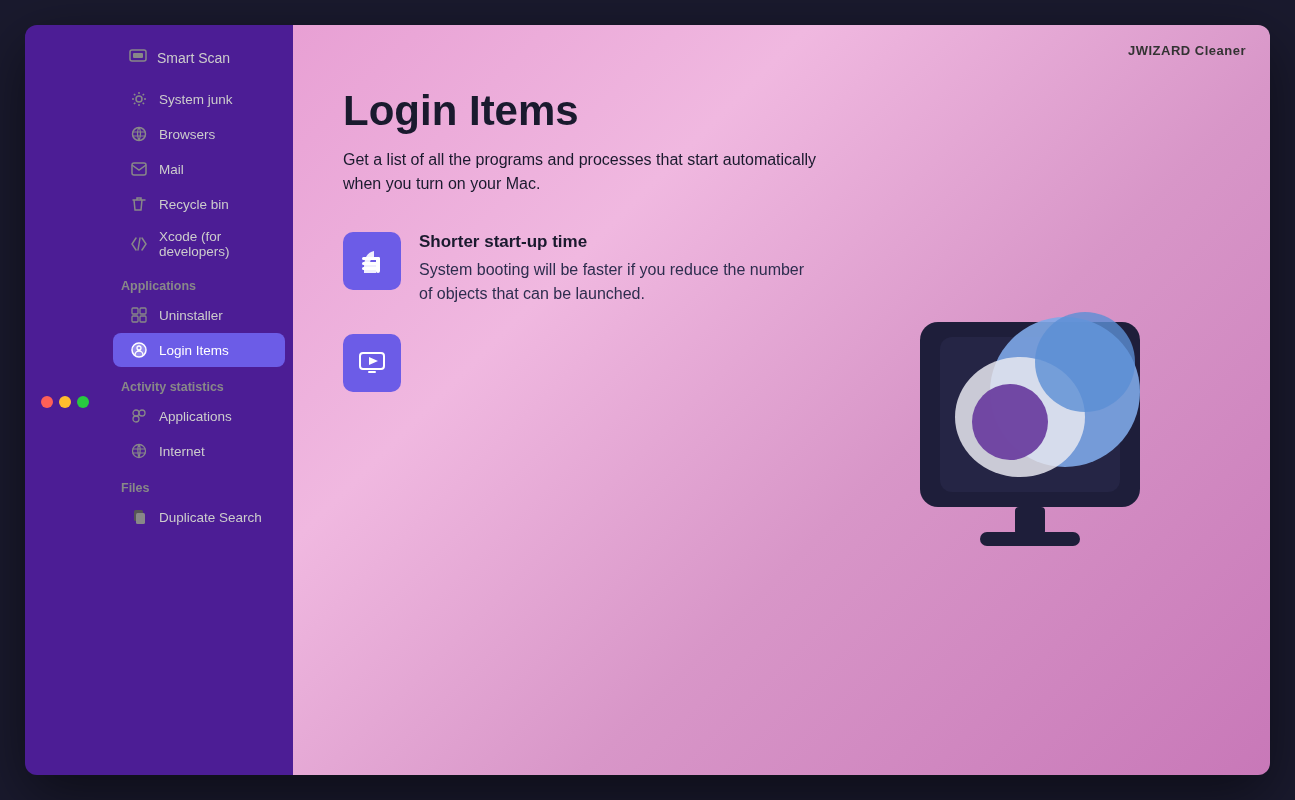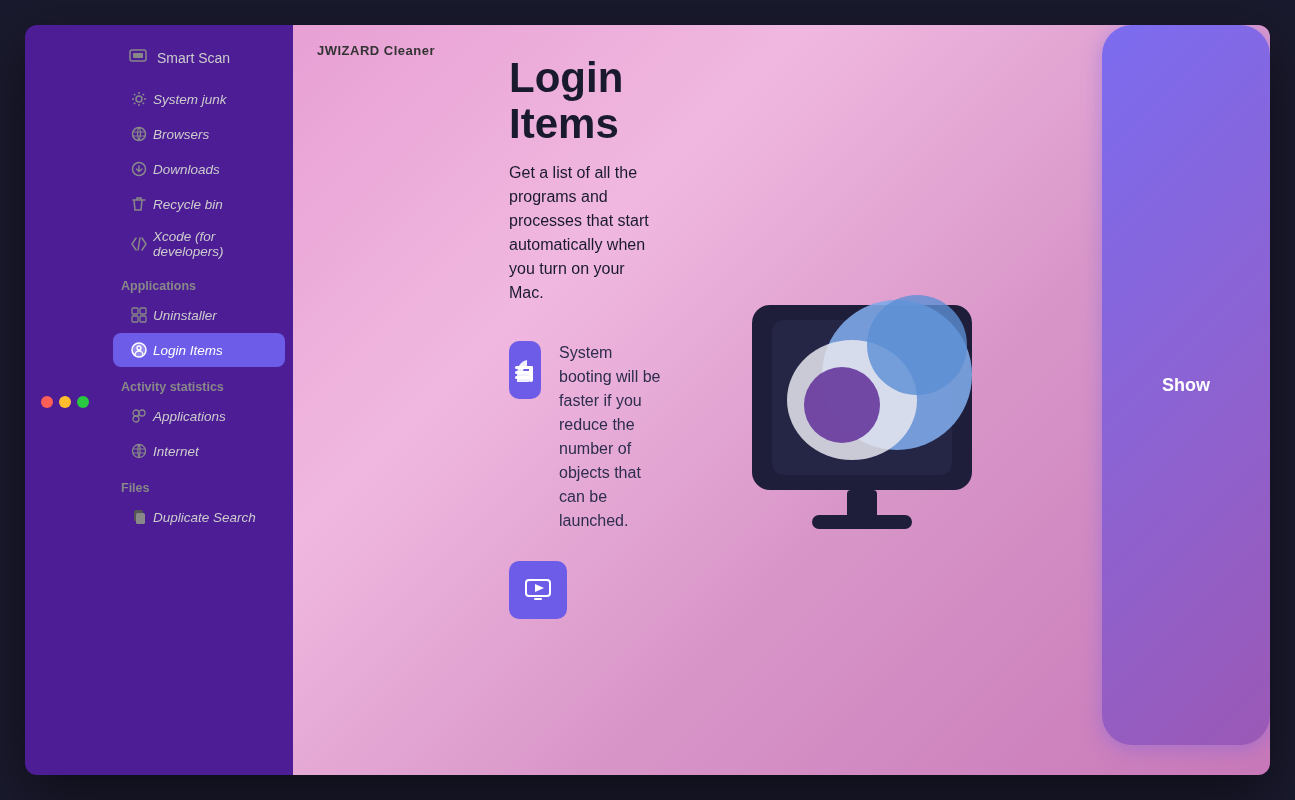--- a/index.html
+++ b/index.html
@@ -48,28 +48,27 @@
     .tl-red { background: #ff5f57; }
     .tl-yellow { background: #ffbd2e; }
     .tl-green { background: #28c940; }
     .sidebar-content {
       padding: 8px 0 16px;
       flex: 1;
     }
     .sidebar-item {
       display: flex;
       align-items: center;
-      gap: 4px;
+      gap: 10px;
       padding: 7px 16px;
       cursor: pointer;
       border-radius: 8px;
       margin: 1px 8px;
       color: #ccc;
       font-size: 13.5px;
-      font-style: italic;
     }
     .sidebar-item.active {
       background: #6c5ce7;
       color: white;
     }
     .sidebar-item .icon {
       width: 20px;
       height: 20px;
       display: flex;
       align-items: center;
@@ -95,21 +94,21 @@
       font-size: 14px;
       font-weight: 500;
     }
 
     
     .main {
       flex: 1;
       background: linear-gradient(135deg, #e8a0d4 0%, #f0b8e0 30%, #d896c8 60%, #c878b8 100%);
       position: relative;
       display: flex;
-      flex-direction: row;
+      flex-direction: column;
       padding: 0;
       overflow: hidden;
     }
     .main-header {
       display: flex;
       justify-content: flex-end;
       padding: 18px 24px 0;
     }
     .app-title {
       font-size: 13px;
@@ -246,30 +245,30 @@
       <div class="sidebar-item">
         <div class="icon">
           <svg width="16" height="16" viewBox="0 0 16 16" fill="none">
               <circle cx="8" cy="8" r="6.5" stroke="#888" stroke-width="1.5"></circle>
               <path d="M1.5 6h13M1.5 10h13M8 1.5c-2 2-2 9 0 13M8 1.5c2 2 2 9 0 13" stroke="#888" stroke-width="1.2"></path>
             </svg>
         </div>
         <span>Browsers</span>
       </div>
 
-
-      <div class="sidebar-item">
-        <div class="icon">
-          <svg width="16" height="16" viewBox="0 0 16 16" fill="none">
-              <circle cx="8" cy="8" r="6.5" stroke="#888" stroke-width="1.5"></circle>
-              <path d="M8 5v5M5.5 8l2.5 2.5L11 8" stroke="#888" stroke-width="1.5" stroke-linecap="round"></path>
-            </svg>
-        </div>
-        <span>Downloads</span>
-      </div>
+      <div class="sidebar-item">
+        <div class="icon">
+          <svg width="16" height="14" viewBox="0 0 16 14" fill="none">
+              <rect x="1" y="1" width="14" height="12" rx="2" stroke="#888" stroke-width="1.5"></rect>
+              <path d="M1 3l7 5 7-5" stroke="#888" stroke-width="1.5"></path>
+            </svg>
+        </div>
+        <span>Mail</span>
+      </div>
+
 
       <div class="sidebar-item">
         <div class="icon">
           <svg width="14" height="16" viewBox="0 0 14 16" fill="none">
               <path d="M1 4h12M5 4V2h4v2M2 4l1 10h6l1-10" stroke="#888" stroke-width="1.5" stroke-linecap="round"></path>
             </svg>
         </div>
         <span>Recycle bin</span>
       </div>
 
@@ -361,20 +360,21 @@
 
               <rect x="6" y="12" width="18" height="3" rx="1.5" fill="white"></rect>
               <rect x="6" y="17" width="18" height="3" rx="1.5" fill="white"></rect>
               <rect x="6" y="22" width="18" height="3" rx="1.5" fill="white"></rect>
 
               <path d="M8 22 Q8 8 18 6 L18 12 Q14 12 14 20 L22 20 L20 28 L8 28 Z" fill="white" opacity="0.9"></path>
               <rect x="20" y="12" width="4" height="16" rx="2" fill="white"></rect>
             </svg>
           </div>
           <div class="feature-text">
+            <h3>Shorter start-up time</h3>
             <p>System booting will be faster if you reduce the number of objects that can be launched.</p>
           </div>
         </div>
 
         <div class="feature-card">
           <div class="play-icon">
             <svg width="32" height="32" viewBox="0 0 32 32" fill="none">
               <rect x="4" y="6" width="24" height="16" rx="3" stroke="white" stroke-width="2" fill="none"></rect>
               <polygon points="13,10 22,14 13,18" fill="white"></polygon>
               <rect x="12" y="24" width="8" height="2" rx="1" fill="white"></rect>
@@ -401,17 +401,14 @@
             <circle cx="195" cy="100" r="50" fill="#5b8fd4" opacity="0.8"></circle>
 
             <rect x="125" y="245" width="30" height="28" rx="4" fill="#1e1e3a"></rect>
 
             <rect x="90" y="270" width="100" height="14" rx="7" fill="#1e1e3a"></rect>
           </svg>
         </div>
       </div>
     </div>
 
-    <div class="main-footer">
-      <button class="show-btn">Show</button>
-    </div>
   </div>
 </div>
 
 </body></html>

